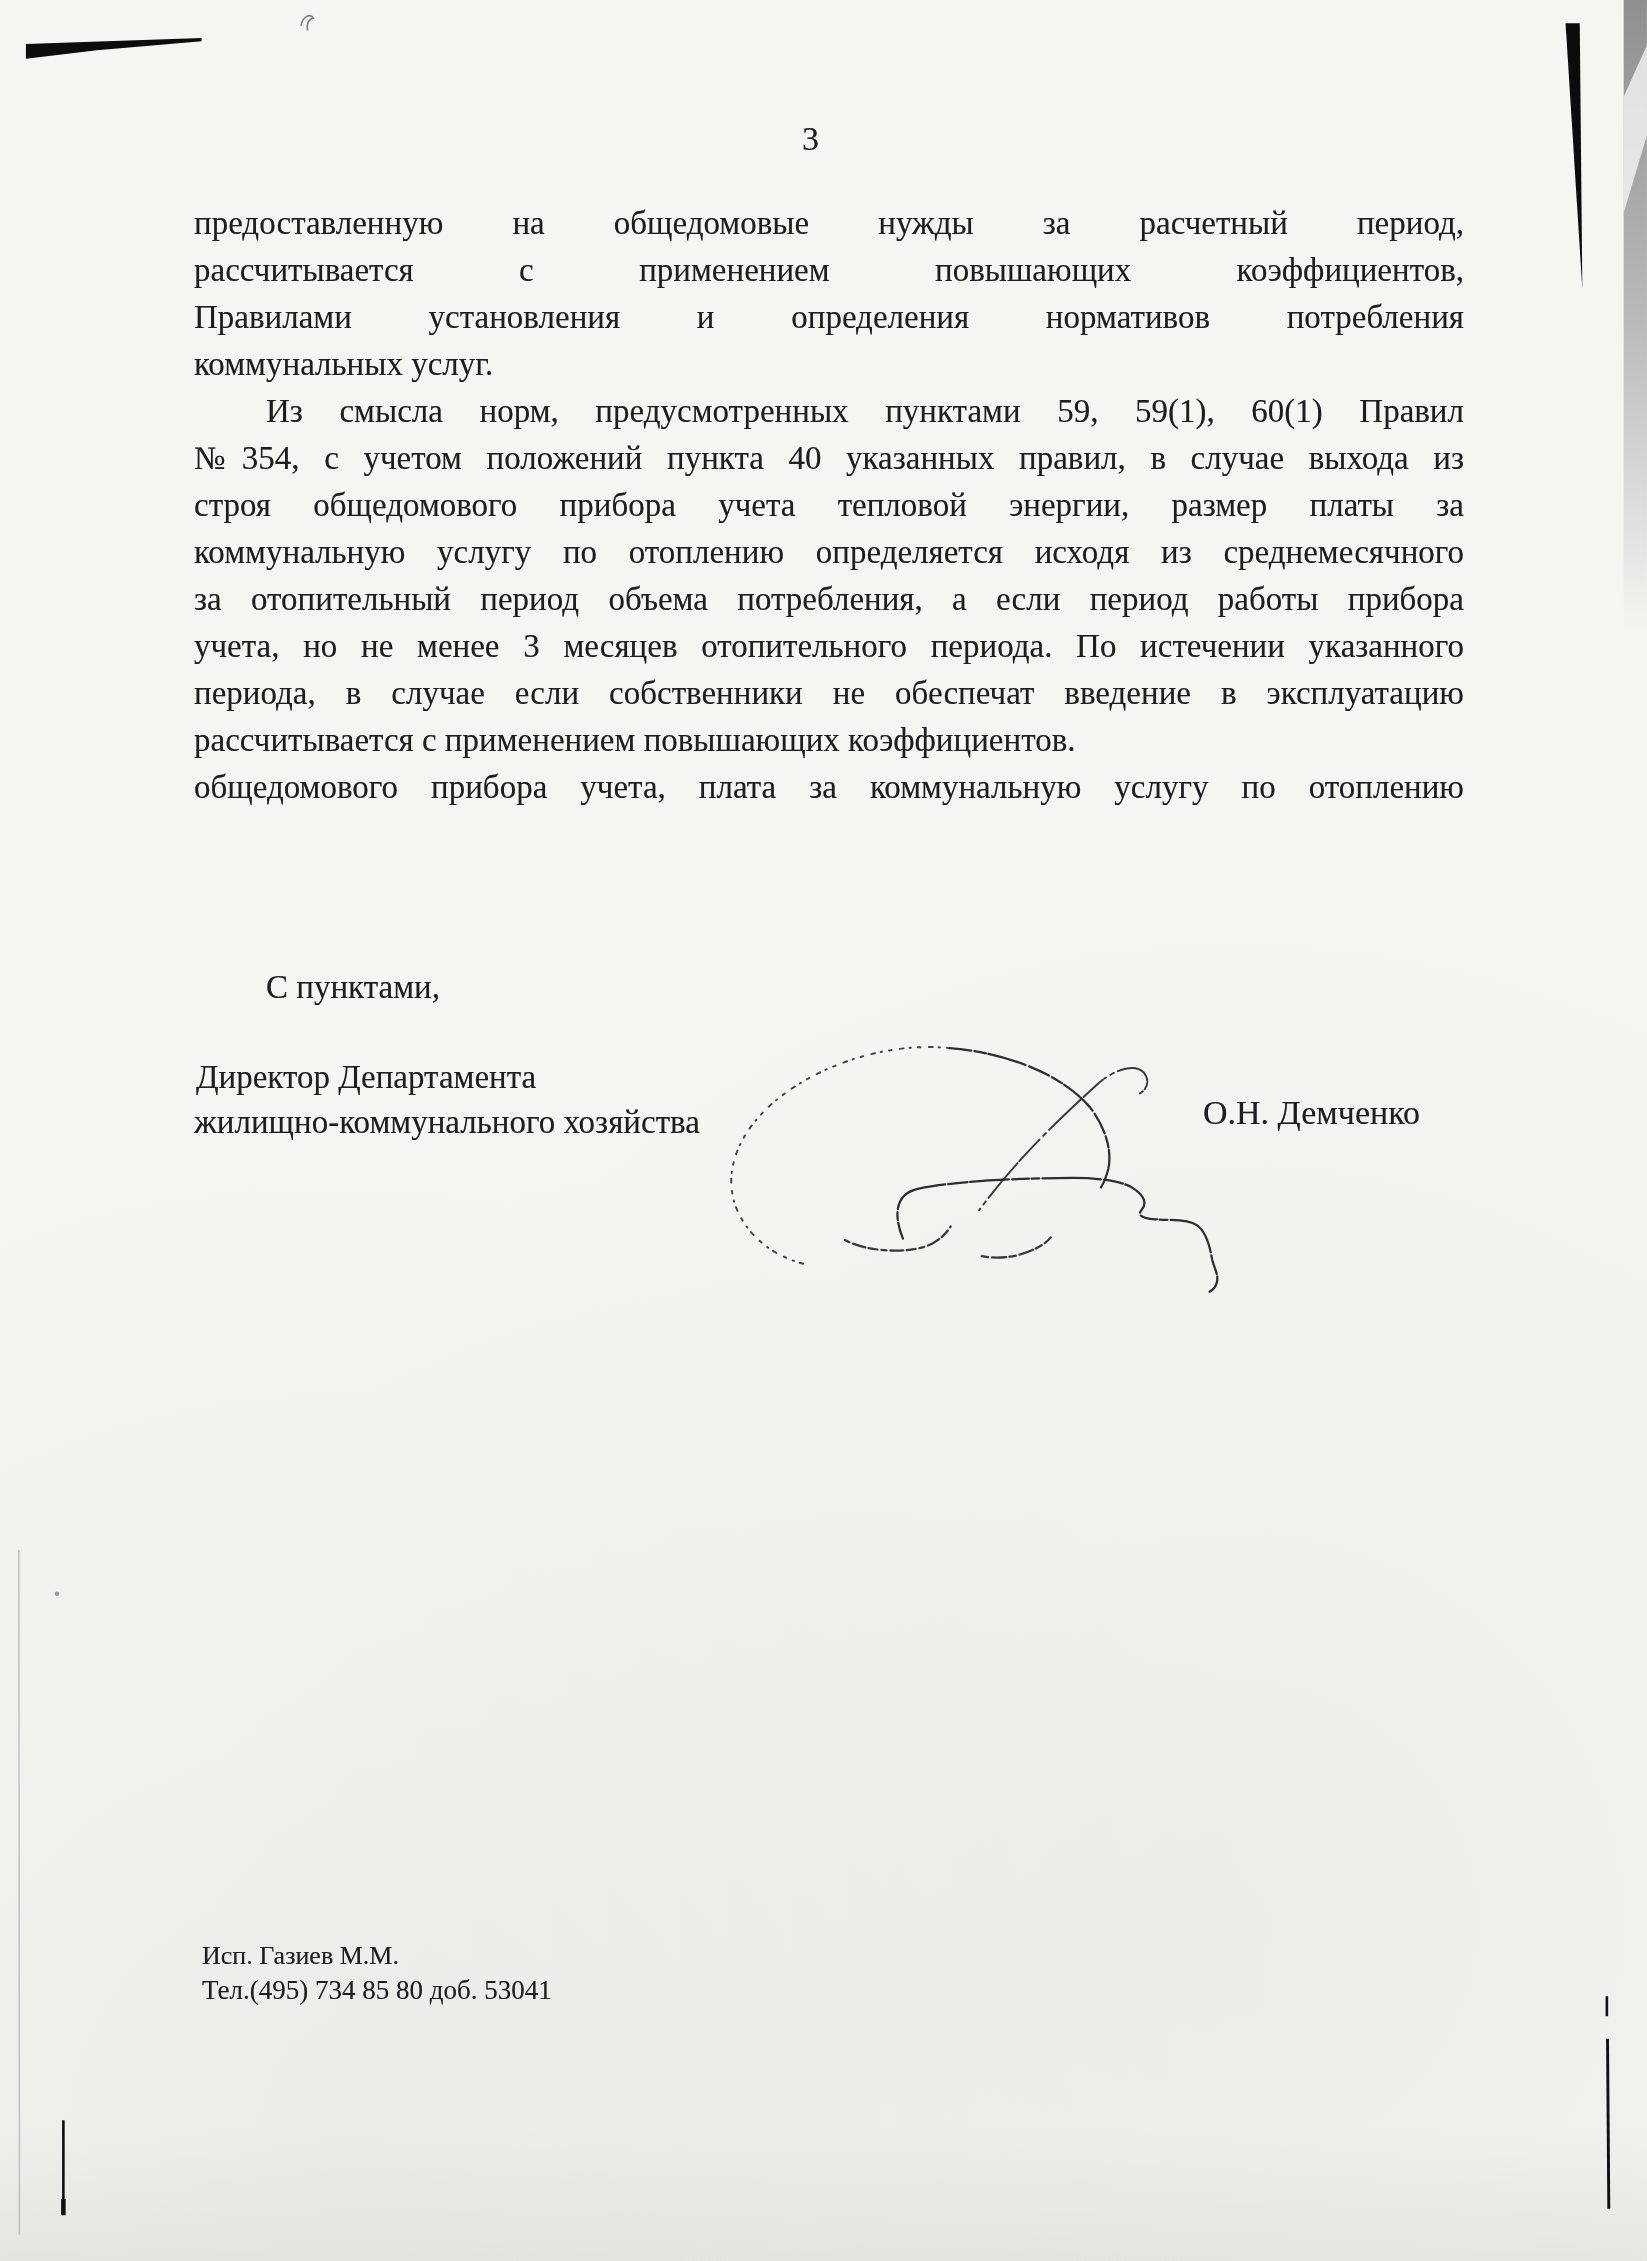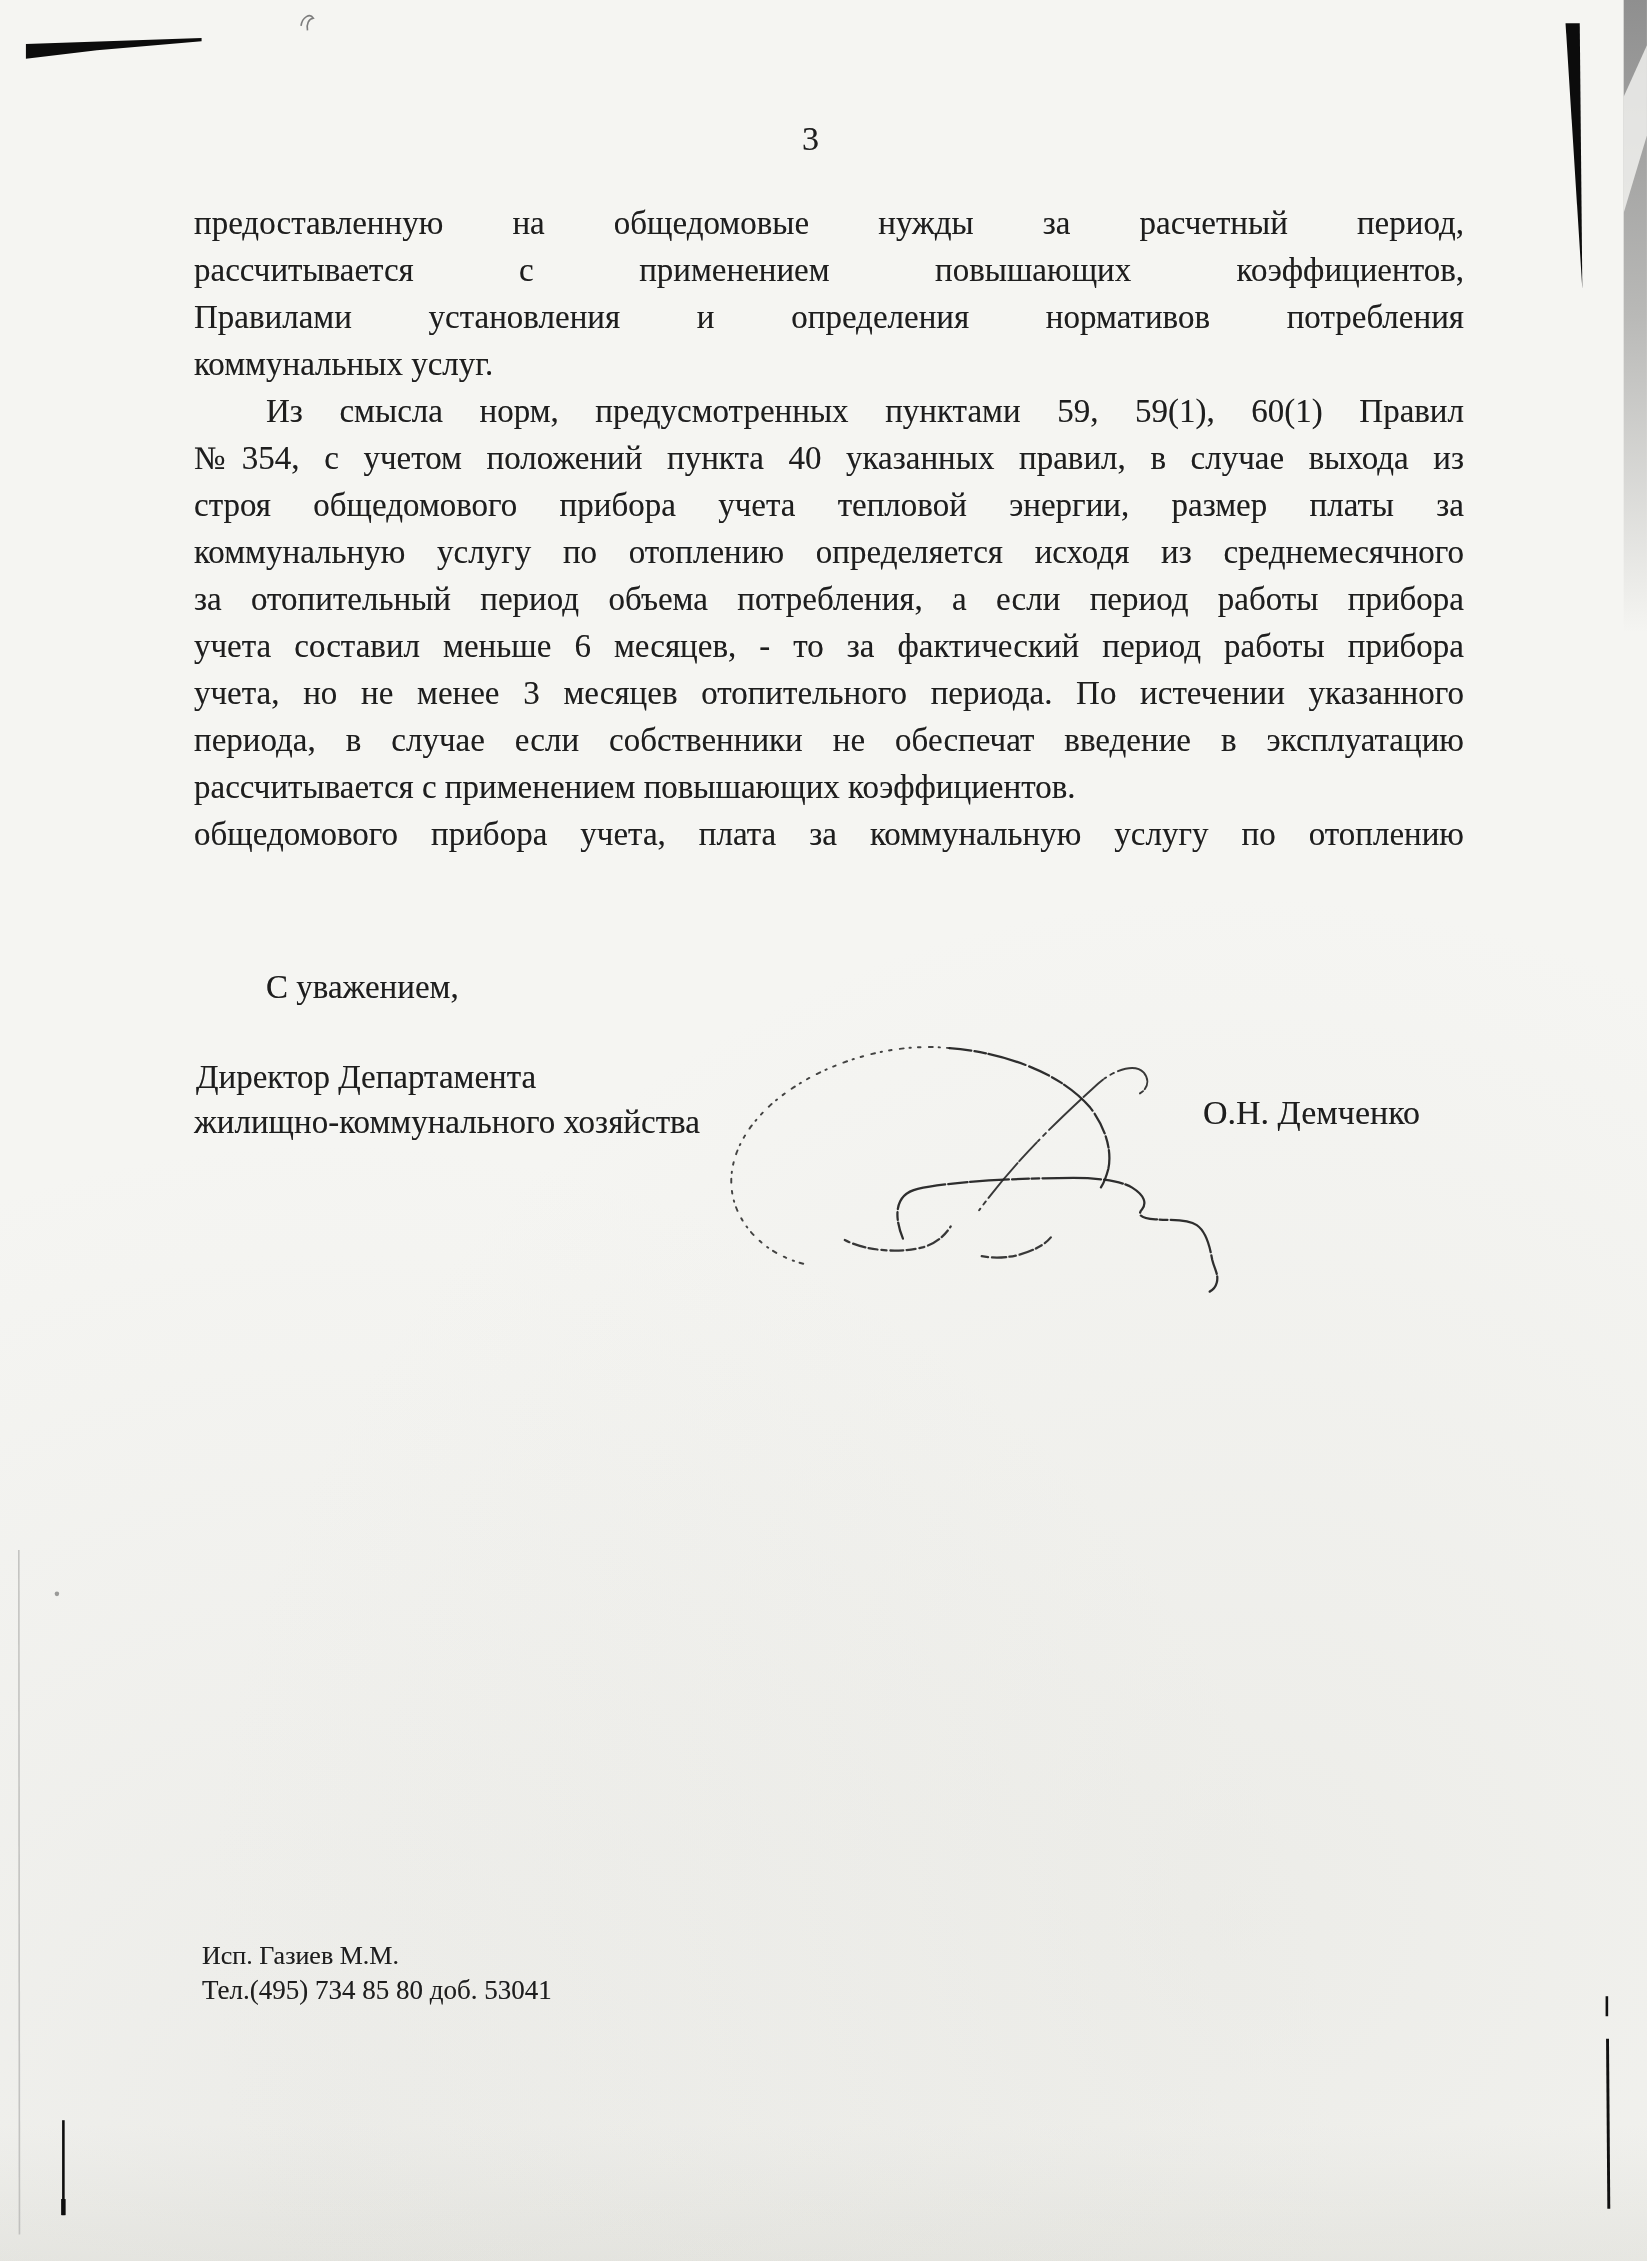--- a/index.html
+++ b/index.html
@@ -51,29 +51,28 @@
       <div class="line">рассчитывается с применением повышающих коэффициентов,</div>
       <div class="line">Правилами установления и определения нормативов потребления</div>
       <div class="line last">коммунальных услуг.</div>
     </div>
     <div>
       <div class="line indent">Из смысла норм, предусмотренных пунктами 59, 59(1), 60(1) Правил</div>
       <div class="line">№354, с учетом положений пункта 40 указанных правил, в случае выхода из</div>
       <div class="line">строя общедомового прибора учета тепловой энергии, размер платы за</div>
       <div class="line">коммунальную услугу по отоплению определяется исходя из среднемесячного</div>
       <div class="line">за отопительный период объема потребления, а если период работы прибора</div>
-      <div class="line">учета составил меньше 6 месяцев, - то за фактический период работы прибора</div>
       <div class="line">учета, но не менее 3 месяцев отопительного периода. По истечении указанного</div>
       <div class="line">периода, в случае если собственники не обеспечат введение в эксплуатацию</div>
       <div class="line last">рассчитывается с применением повышающих коэффициентов.</div>
       <div class="line">общедомового прибора учета, плата за коммунальную услугу по отоплению</div>
     </div>
   </div>
 
-  <div class="txt" id="closing-salutation">С уважением,</div>
+  <div class="txt" id="closing-salutation">С пунктами,</div>
 
   <div class="txt" id="signer-title-1">Директор Департамента</div>
 
   <div class="txt" id="signer-title-2">жилищно-коммунального хозяйства</div>
 
   <div class="txt" id="signer-name">О.Н. Демченко</div>
 
   <div class="txt" id="footer-executor">Исп. Газиев М.М.</div>
 
   <div class="txt" id="footer-phone">Тел.(495) 734 85 80 доб. 53041</div>

